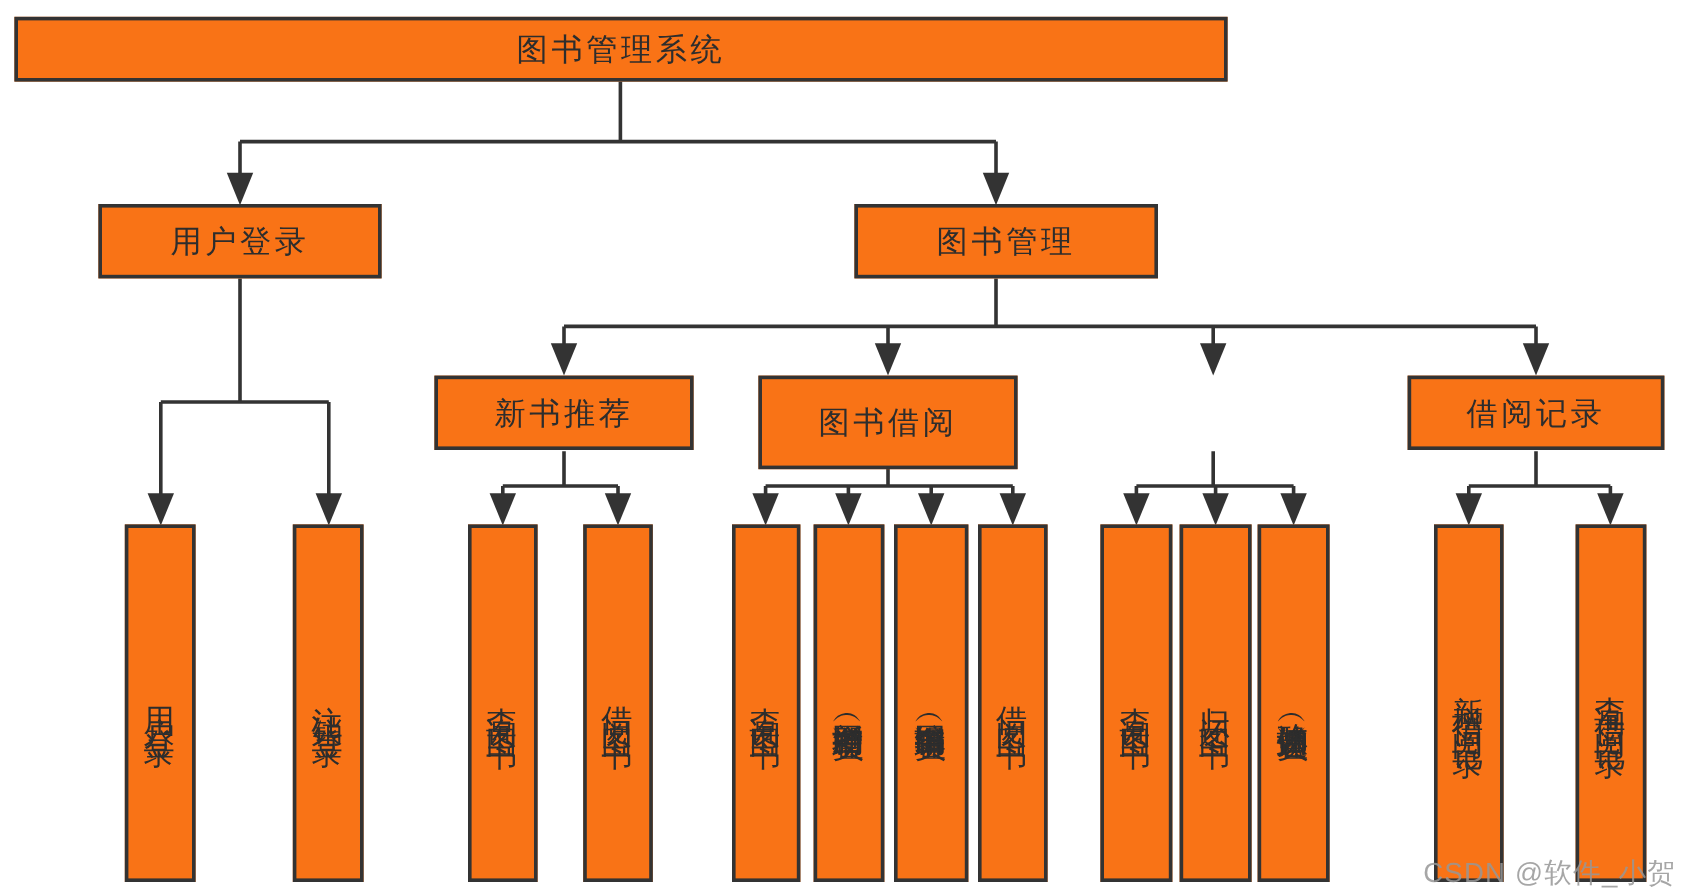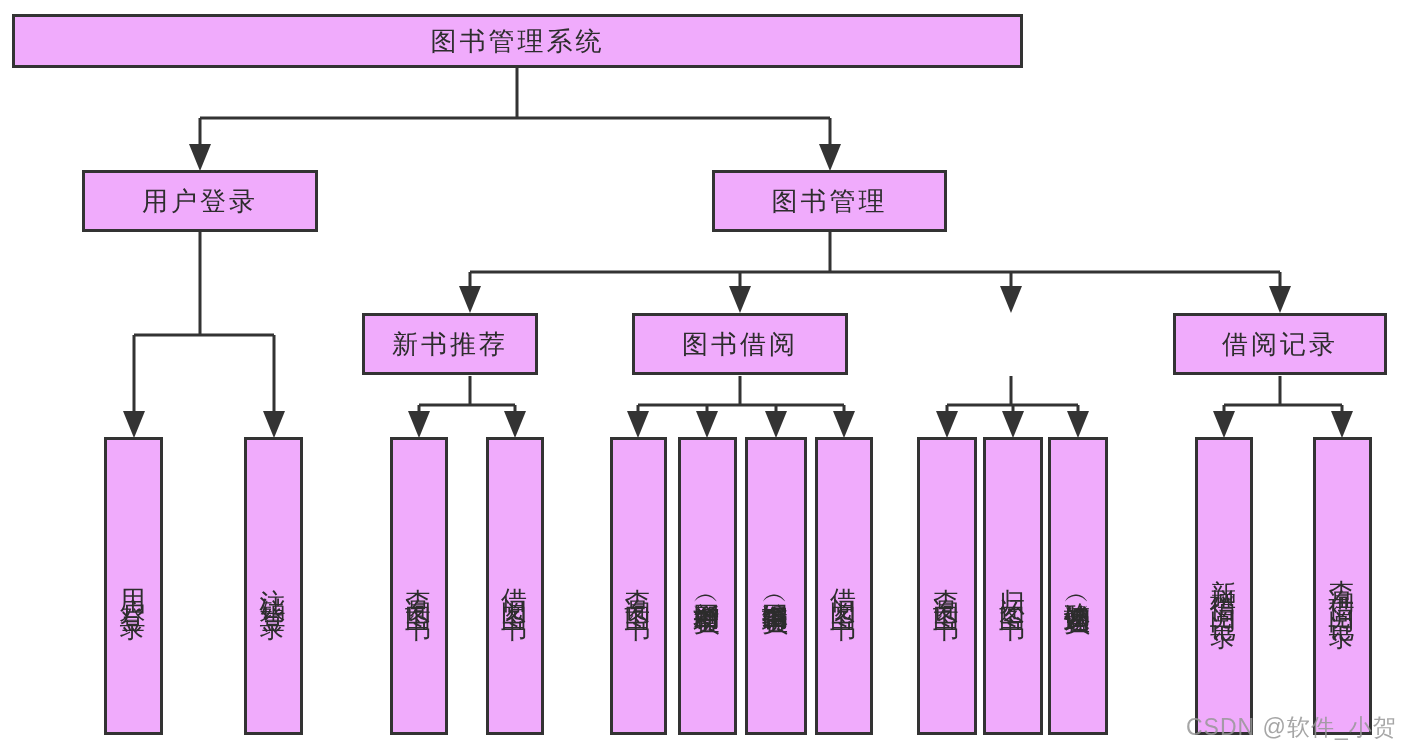--- a/index.html
+++ b/index.html
@@ -4,21 +4,21 @@
 <style>
   html,body{margin:0;padding:0;background:#ffffff;}
   body{
     width:1405px;height:747px;position:relative;overflow:hidden;
     font-family:"Liberation Sans","DejaVu Sans",sans-serif;
   }
   .chart{position:absolute;left:0;top:0;width:1405px;height:747px;}
   svg.connectors{position:absolute;left:0;top:0;z-index:1;}
   .node{
     position:absolute;box-sizing:border-box;z-index:2;
-    background:#f0abfc;border:3px solid #333333;
+    background:#f97316;border:3px solid #333333;
     display:flex;align-items:center;justify-content:center;
     color:#2d2d2d;font-size:26px;letter-spacing:3px;
     text-align:center;white-space:nowrap;
   }
   .node.v{
     writing-mode:vertical-rl;text-orientation:mixed;
     letter-spacing:9px;white-space:normal;
   }
   .node.v-long{letter-spacing:1px;}
   .watermark{
@@ -67,24 +67,24 @@
       <polygon points="1002,411 1024,411 1013,438"></polygon>
       <polygon points="1067,411 1089,411 1078,438"></polygon>
       <polygon points="1213,411 1235,411 1224,438"></polygon>
       <polygon points="1331,411 1353,411 1342,438"></polygon>
     </g>
   </svg>
 
   <div class="node" style="left:12px;top:14px;width:1011px;height:54px">图书管理系统</div>
 
   <div class="node" style="left:82px;top:170px;width:236px;height:62px">用户登录</div>
-  <div class="node" style="left:712px;top:170px;width:235px;height:62px">图书管理</div>
+  <div class="node" style="left:712px;top:170px;width:253px;height:62px">图书管理</div>
 
-  <div class="node" style="left:362px;top:313px;width:176px;height:62px">新书推荐</div>
-  <div class="node" style="left:632px;top:313px;width:216px;height:62px">图书借阅</div>
+  <div class="node" style="left:362px;top:313px;width:216px;height:62px">新书推荐</div>
+  <div class="node" style="left:632px;top:313px;width:216px;height:78px">图书借阅</div>
   <div class="node" style="left:1173px;top:313px;width:214px;height:62px">借阅记录</div>
 
   <div class="node v" style="left:104px;top:437px;width:59px;height:298px">用户登录</div>
   <div class="node v" style="left:244px;top:437px;width:59px;height:298px">注销登录</div>
 
   <div class="node v" style="left:390px;top:437px;width:58px;height:298px">查询图书</div>
   <div class="node v" style="left:486px;top:437px;width:58px;height:298px">借阅图书</div>
 
   <div class="node v" style="left:610px;top:437px;width:57px;height:298px">查询图书</div>
   <div class="node v v-long" style="left:678px;top:437px;width:59px;height:298px">新增图书（管理员）</div>

